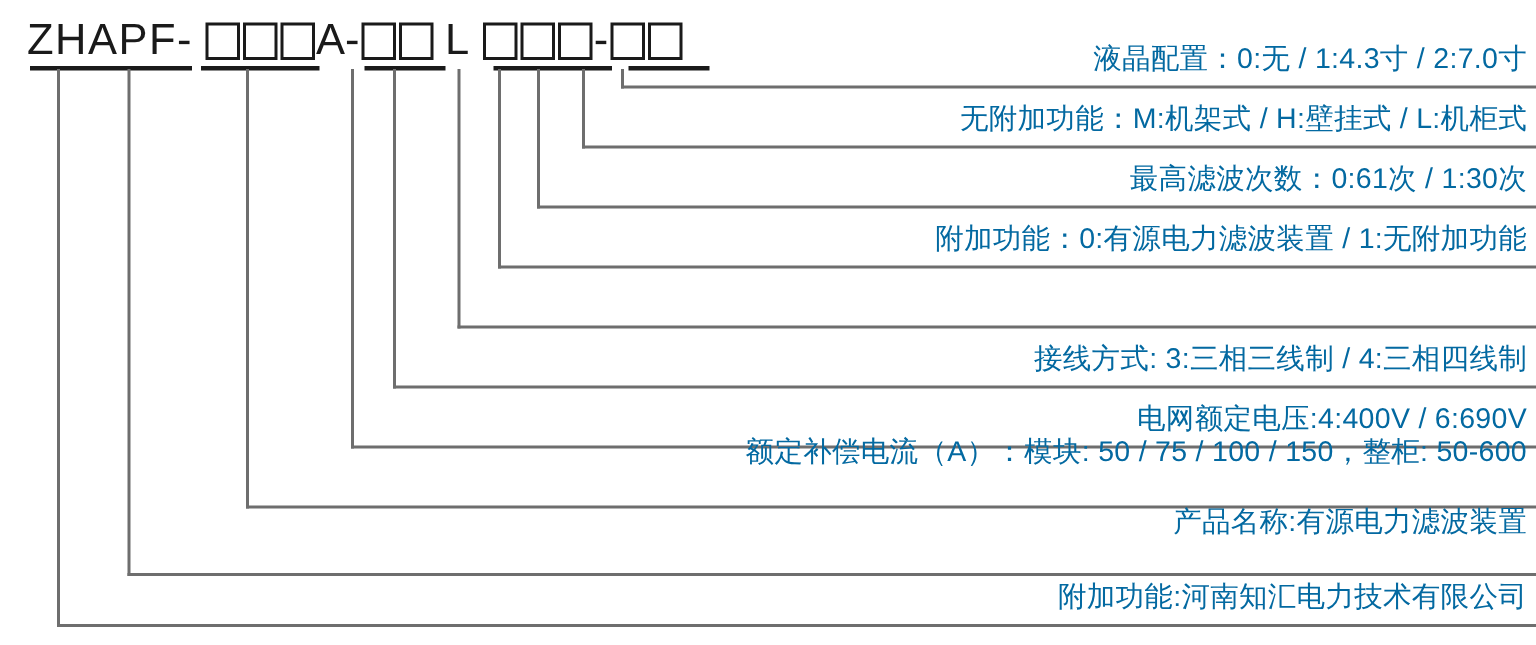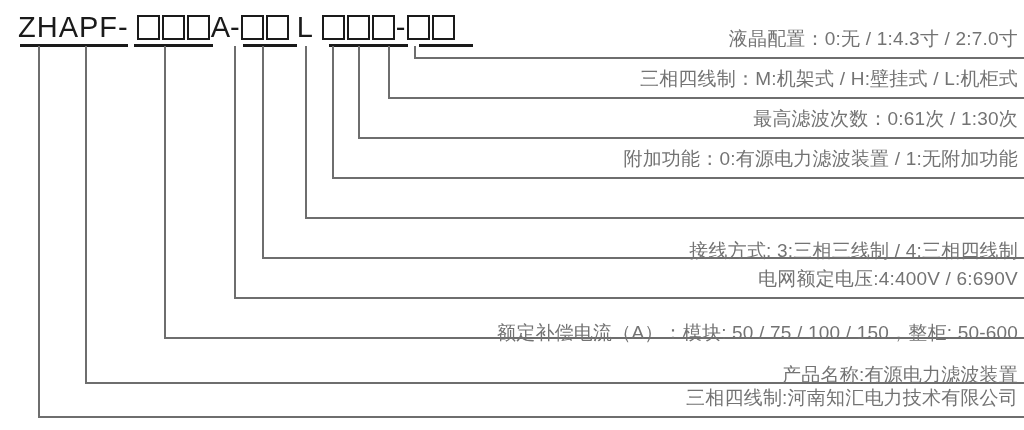--- a/index.html
+++ b/index.html
@@ -60,21 +60,21 @@
 
   
   .desc{
     position:absolute;
     right:6px;
     height:34px;
     display:flex;
     align-items:center;
     justify-content:flex-end;
     font-size:19px;
-    color:#737373;
+    color:#0369a1;
     white-space:nowrap;
     letter-spacing:0.2px;
   }
 </style>
 </head>
 <body>
 
 <div id="root">
 
   <div class="code-row">
@@ -128,22 +128,22 @@
   <div class="hline" style="left:358px; top:137px; width:666px;"></div>
   <div class="hline" style="left:332px; top:177px; width:692px;"></div>
   <div class="hline" style="left:305px; top:217px; width:719px;"></div>
   <div class="hline" style="left:262px; top:257px; width:762px;"></div>
   <div class="hline" style="left:234px; top:297px; width:790px;"></div>
   <div class="hline" style="left:164px; top:337px; width:860px;"></div>
   <div class="hline" style="left:85px;  top:382px; width:939px;"></div>
   <div class="hline" style="left:38px;  top:416px; width:986px;"></div>
 
   <div class="desc" style="top:22px;">液晶配置：0:无 / 1:4.3寸 / 2:7.0寸</div>
-  <div class="desc" style="top:62px;">三相四线制：M:机架式 / H:壁挂式 / L:机柜式</div>
+  <div class="desc" style="top:62px;">无附加功能：M:机架式 / H:壁挂式 / L:机柜式</div>
   <div class="desc" style="top:102px;">最高滤波次数：0:61次 / 1:30次</div>
   <div class="desc" style="top:142px;">附加功能：0:有源电力滤波装置 / 1:无附加功能</div>
-  <div class="desc" style="top:222px;margin-top:12px;">接线方式: 3:三相三线制 / 4:三相四线制</div>
+  <div class="desc" style="top:222px;">接线方式: 3:三相三线制 / 4:三相四线制</div>
   <div class="desc" style="top:262px;text-align:right;">电网额定电压:4:400V / 6:690V</div>
-  <div class="desc" style="top:316px;margin-left:25px;">额定补偿电流（A）：模块: 50 / 75 / 100 / 150，整柜: 50-600</div>
-  <div class="desc" style="top:358px;margin-left:13px;">产品名称:有源电力滤波装置</div>
-  <div class="desc" style="top:381px;">三相四线制:河南知汇电力技术有限公司</div>
+  <div class="desc" style="top:284px;margin-left:25px;">额定补偿电流（A）：模块: 50 / 75 / 100 / 150，整柜: 50-600</div>
+  <div class="desc" style="top:331px;margin-left:13px;">产品名称:有源电力滤波装置</div>
+  <div class="desc" style="top:381px;">附加功能:河南知汇电力技术有限公司</div>
 
 </div>
 
 </body></html>

